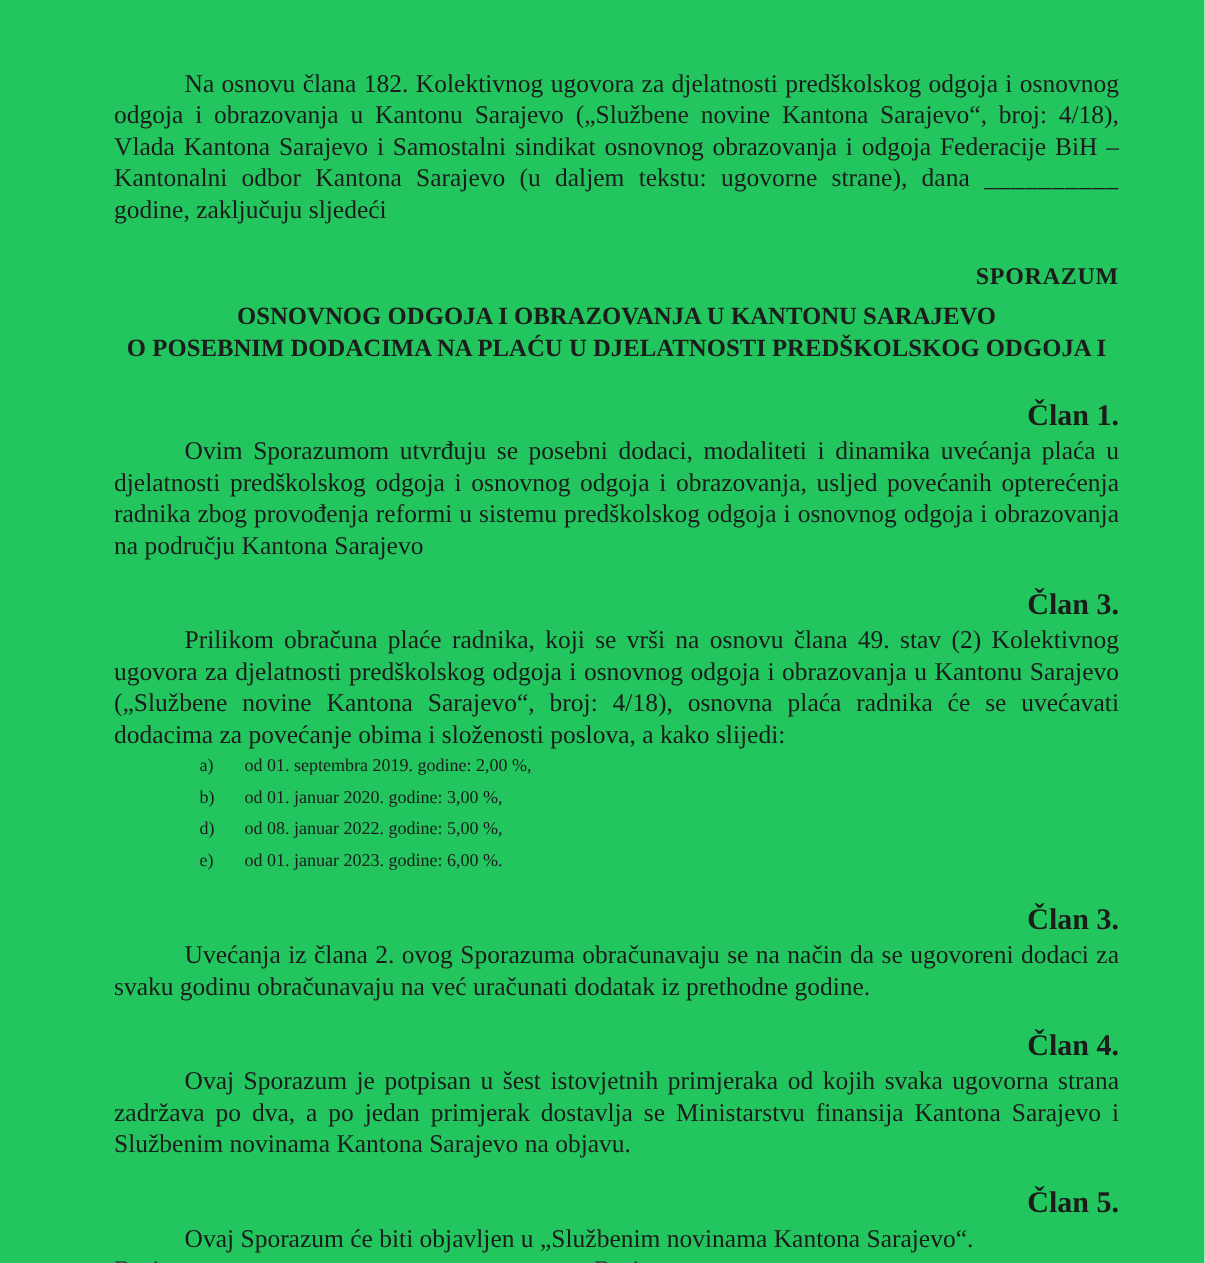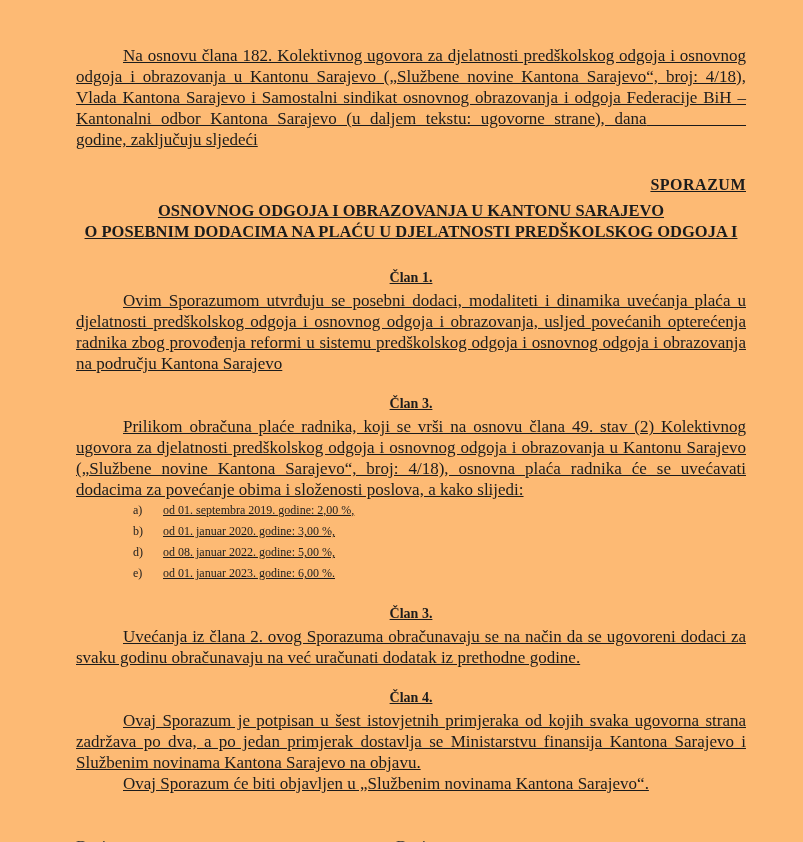--- a/index.html
+++ b/index.html
@@ -14,22 +14,21 @@
     position: relative;
     font-family: "Liberation Serif", serif;
     color: #1c1c1c;
   }
   .page {
     position: relative;
     width: 803px;
     height: 842px;
     padding: 45px 57px 0 76px;
     box-sizing: border-box;
-    background: #fdba74;
-    text-decoration: underline;
+    background: #22c55e;
   }
   .body-par {
     margin: 0;
     font-size: 17px;
     line-height: 21px;
     text-align: justify;
   }
   .indent {
     text-indent: 47px;
   }
@@ -46,24 +45,24 @@
   }
   .doc-subtitle-line {
     margin: 0;
     font-size: 16.5px;
     line-height: 21px;
     font-weight: bold;
     text-align: center;
   }
   .clan-heading {
     margin: 19px 0 2px 0;
-    font-size: 14px;
+    font-size: 20px;
     line-height: 21px;
     font-weight: bold;
-    text-align: center;
+    text-align: right;
   }
   .clan-heading.first {
     margin-top: 25px;
   }
   .list {
     margin: 0;
     padding-left: 57px;
     font-size: 12px;
     line-height: 21px;
   }
@@ -110,19 +109,20 @@
       <div class="list">
         <div class="list-item"><span class="list-marker">a)</span><span>od 01. septembra 2019. godine: 2,00 %,</span></div>
         <div class="list-item"><span class="list-marker">b)</span><span>od 01. januar 2020. godine: 3,00 %,</span></div>
         <div class="list-item"><span class="list-marker">d)</span><span>od 08. januar 2022. godine: 5,00 %,</span></div>
         <div class="list-item"><span class="list-marker">e)</span><span>od 01. januar 2023. godine: 6,00 %.</span></div>
       </div>
       <h3 class="clan-heading">Član 3.</h3>
       <p class="body-par indent">Uvećanja iz člana 2. ovog Sporazuma obračunavaju se na način da se ugovoreni dodaci za svaku godinu obračunavaju na već uračunati dodatak iz prethodne godine.</p>
       <h3 class="clan-heading">Član 4.</h3>
       <p class="body-par indent">Ovaj Sporazum je potpisan u šest istovjetnih primjeraka od kojih svaka ugovorna strana zadržava po dva, a po jedan primjerak dostavlja se Ministarstvu finansija Kantona Sarajevo i Službenim novinama Kantona Sarajevo na objavu.</p>
+      <h3 class="clan-heading">Član 5.</h3>
       <p class="body-par indent">Ovaj Sporazum će biti objavljen u „Službenim novinama Kantona Sarajevo“.</p>
     </div>
 
   <div class="footer-frag frag-left">Broj:</div>
   <div class="footer-frag frag-mid">Broj:</div>
 
 </div>
 
 </body></html>

